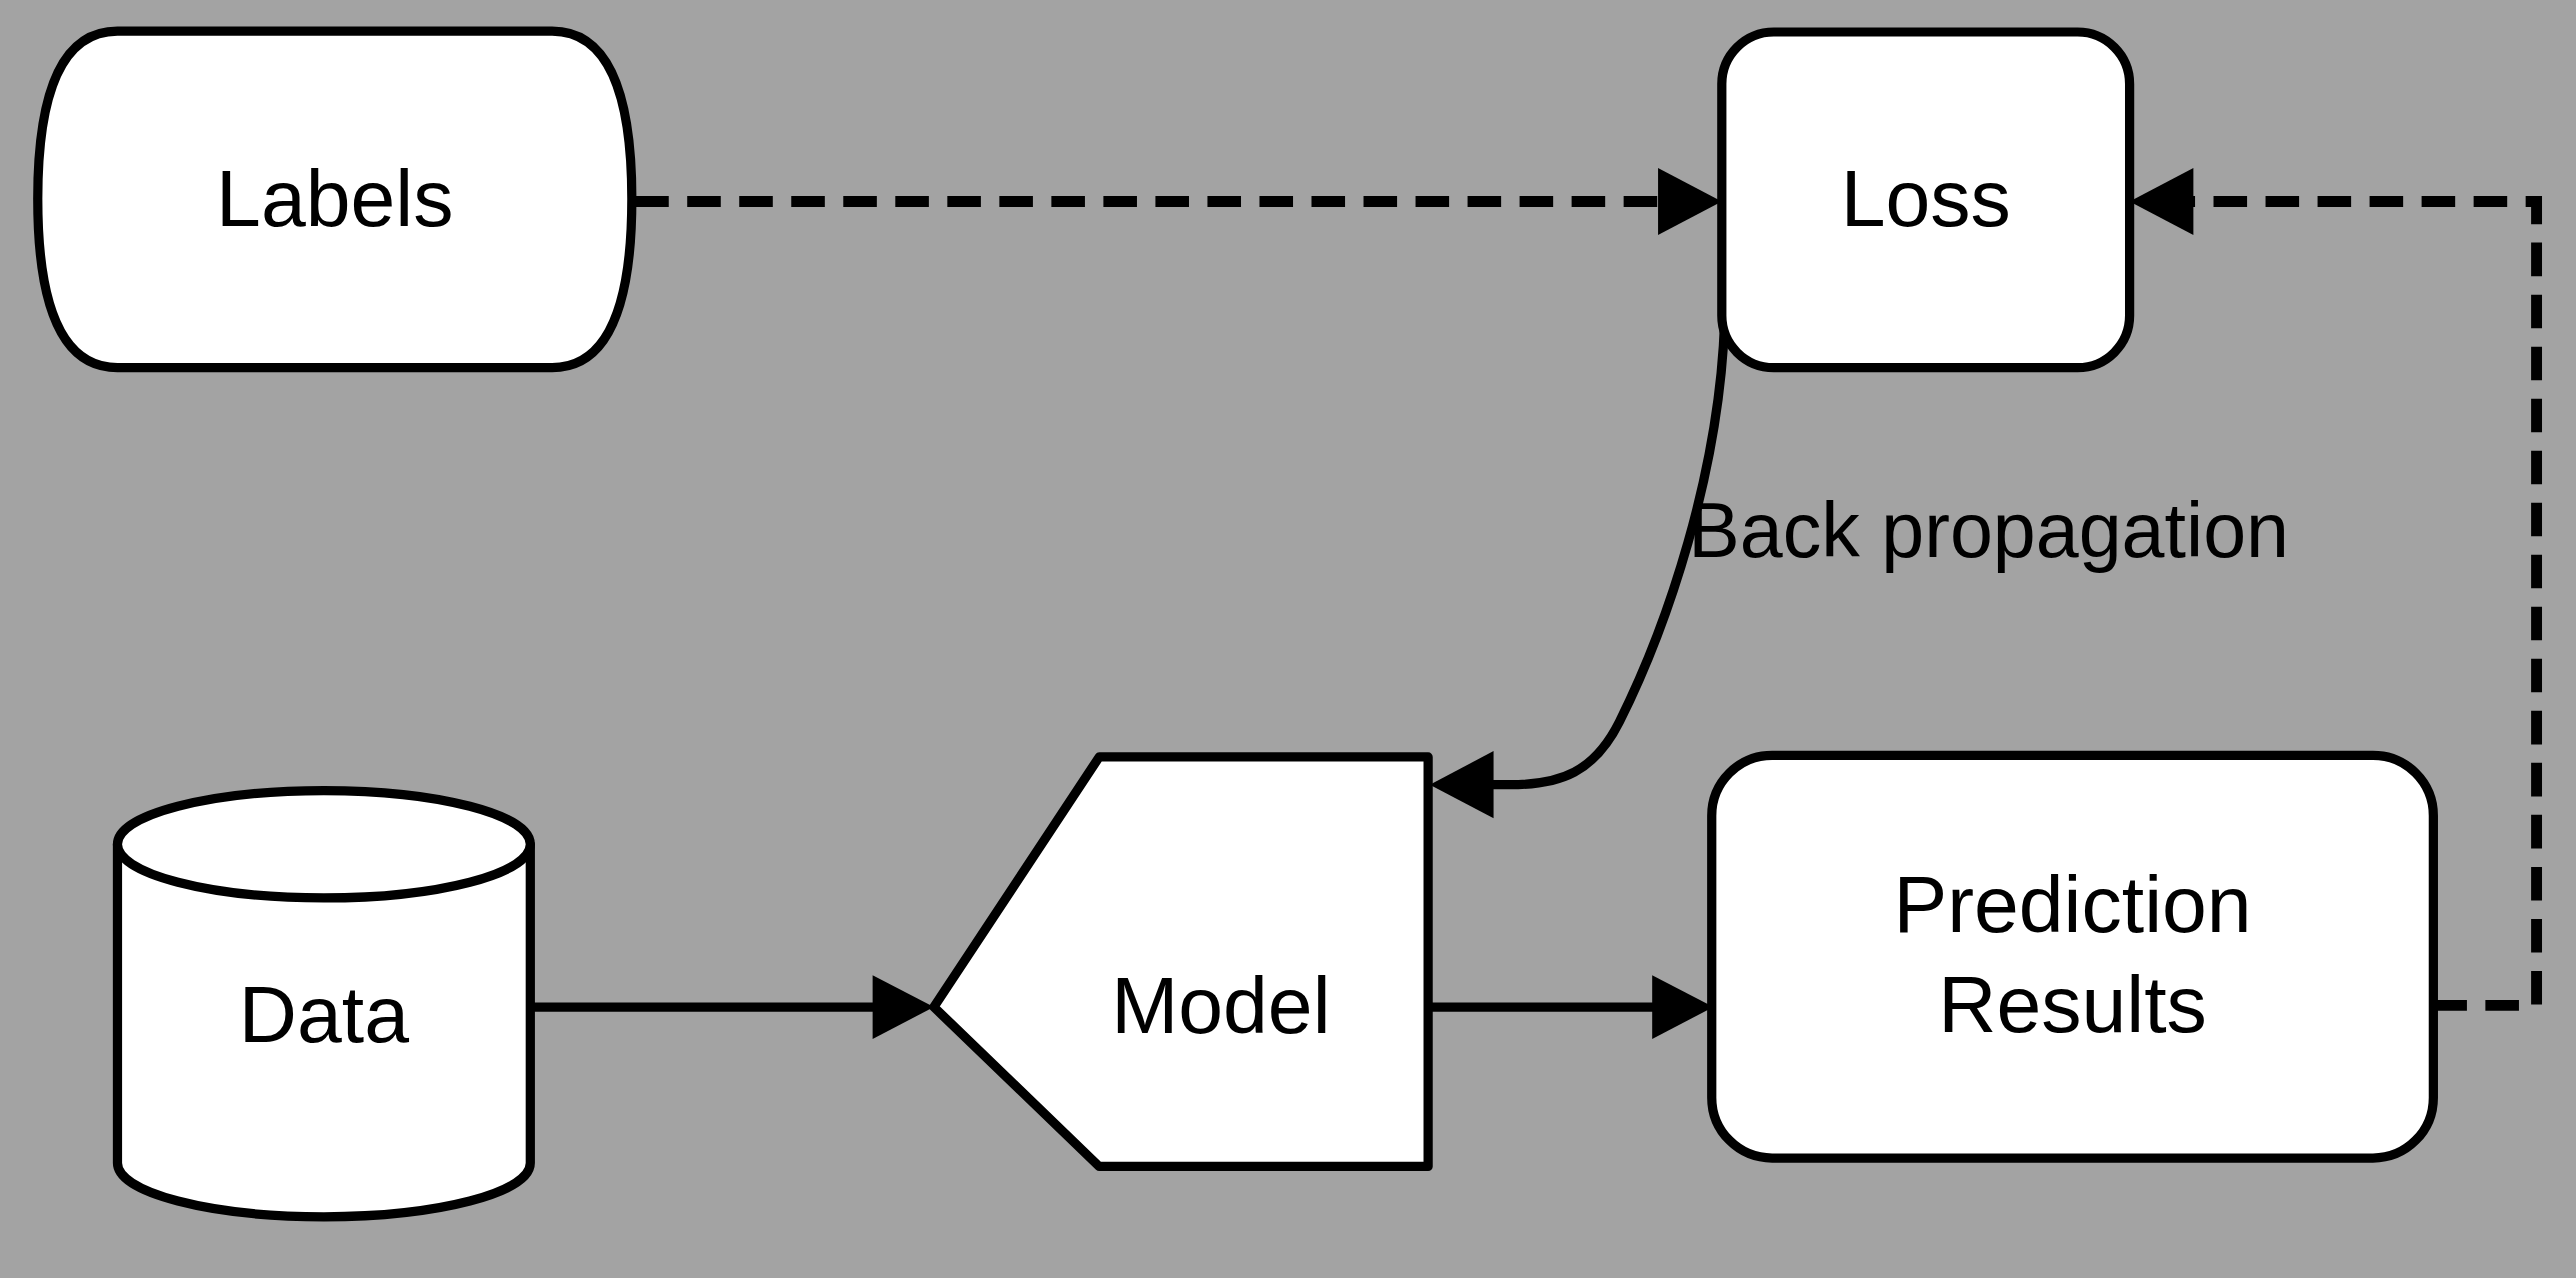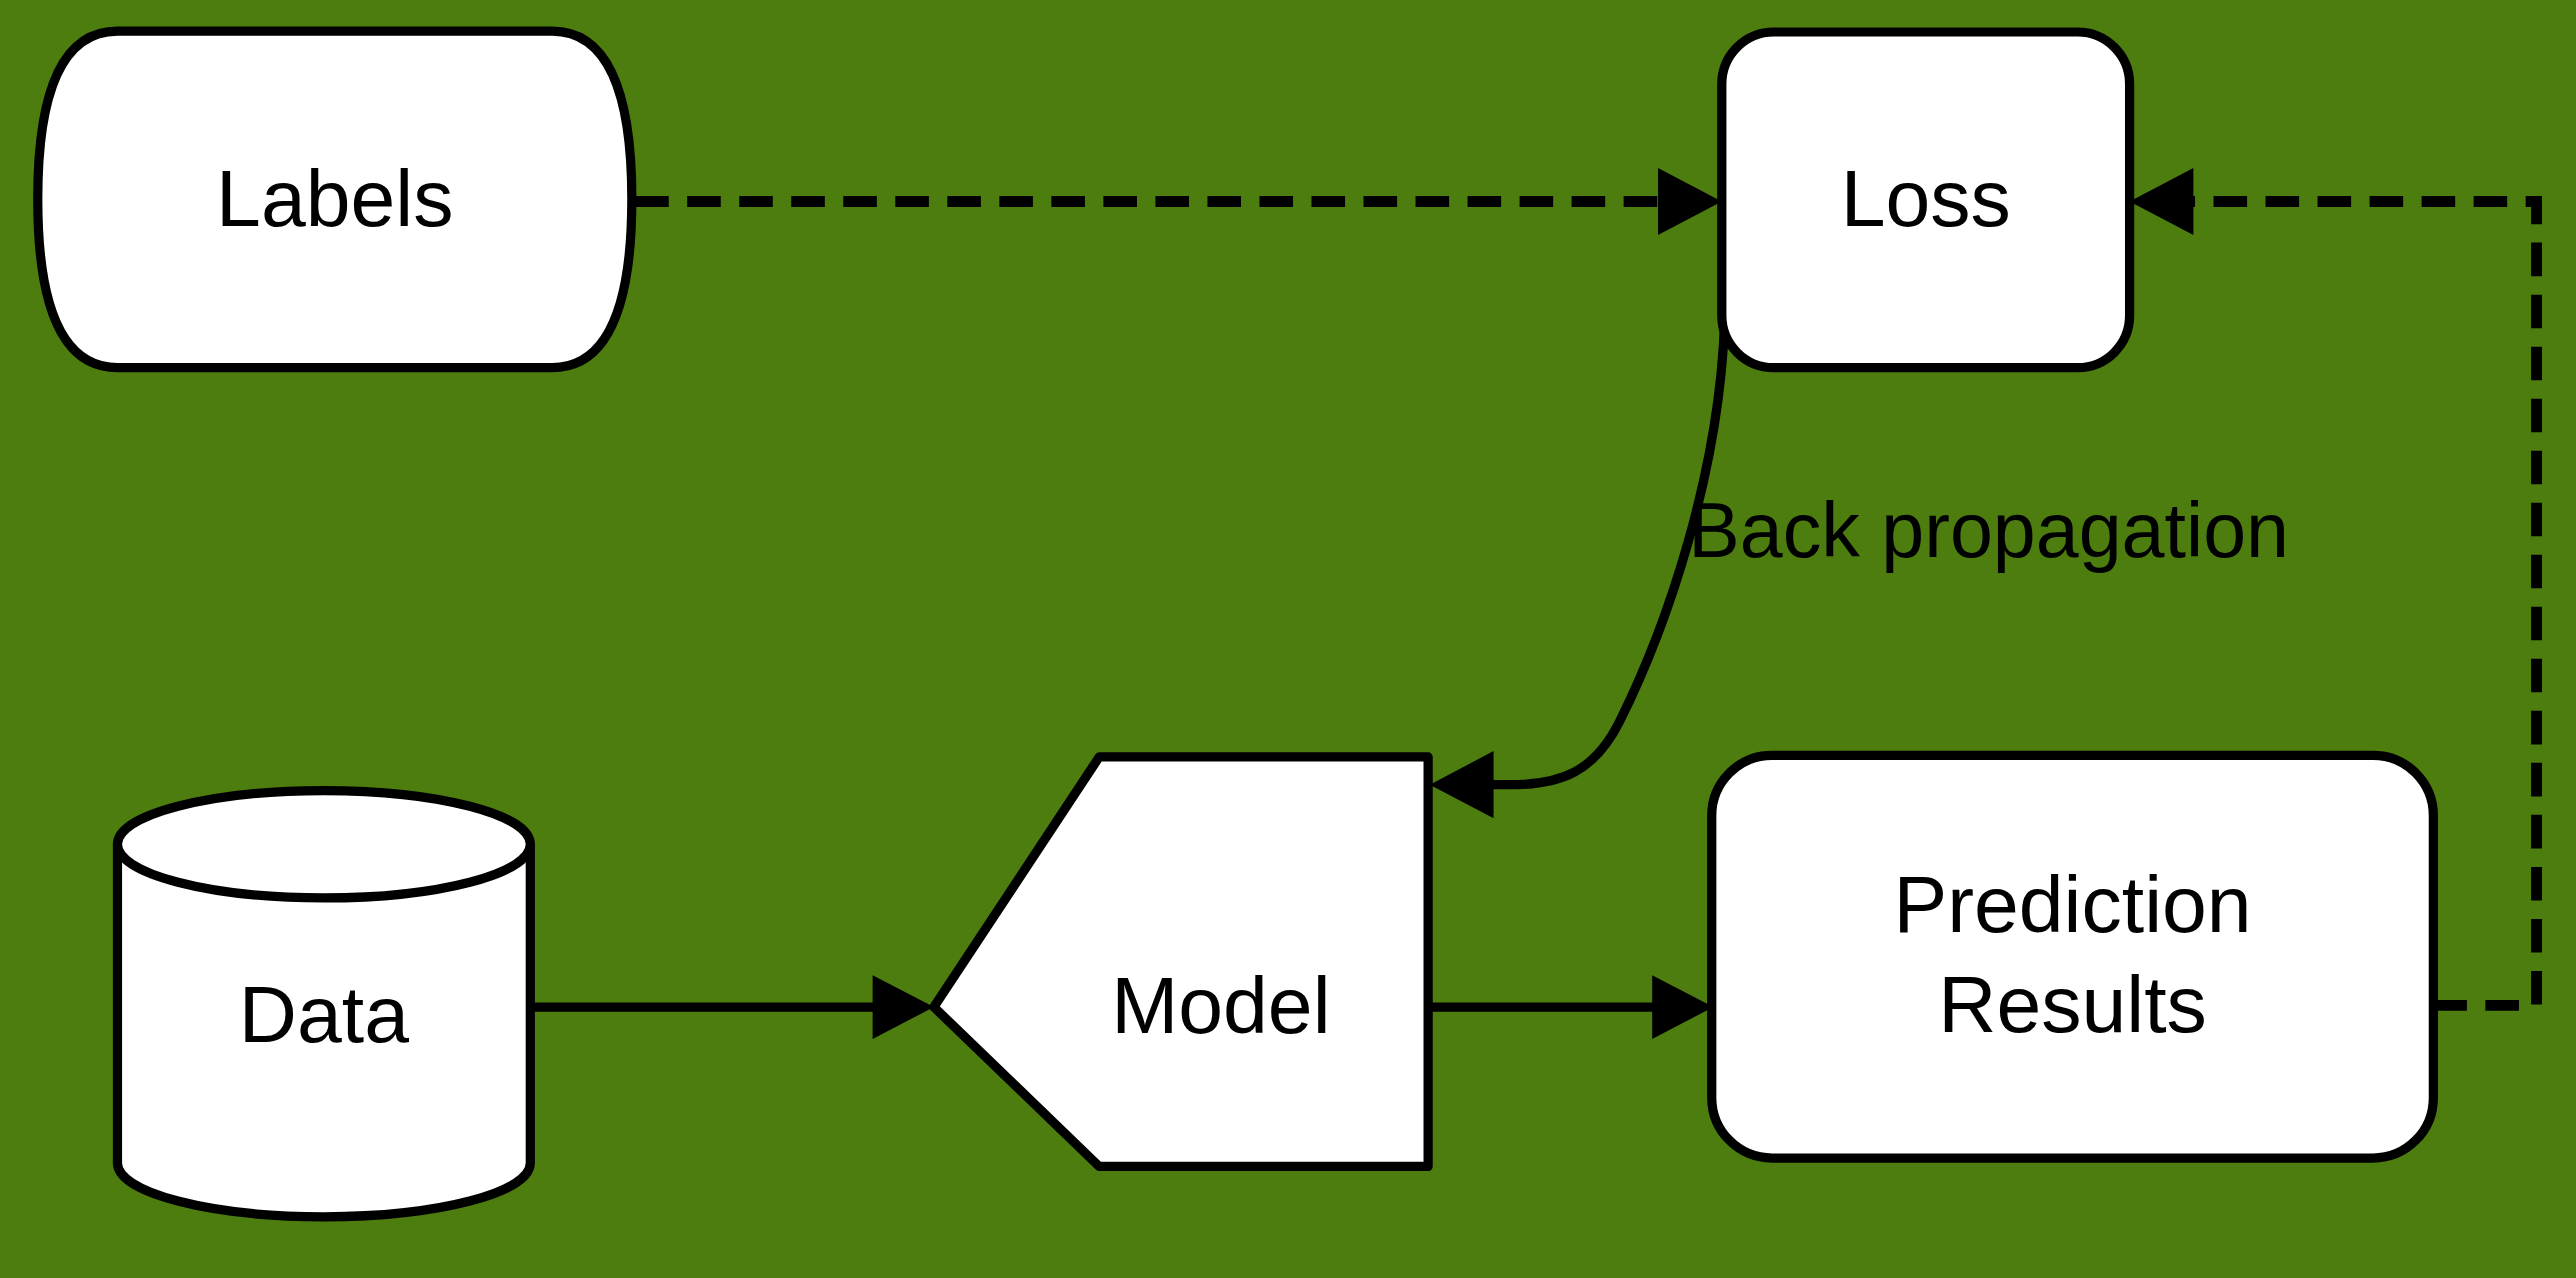--- a/index.html
+++ b/index.html
@@ -7,21 +7,21 @@
     padding: 0;
     background: #ffffff;
   }
   body {
     font-family: "Liberation Sans", sans-serif;
   }
   #canvas {
     position: relative;
     width: 2576px;
     height: 1279px;
-    background: #4d7c0f;
+    background: #a3a3a3;
     overflow: hidden;
   }
   #diagram {
     display: block;
     width: 2576px;
     height: 1279px;
   }
   .node-shape {
     fill: #ffffff;
     stroke: #000000;

